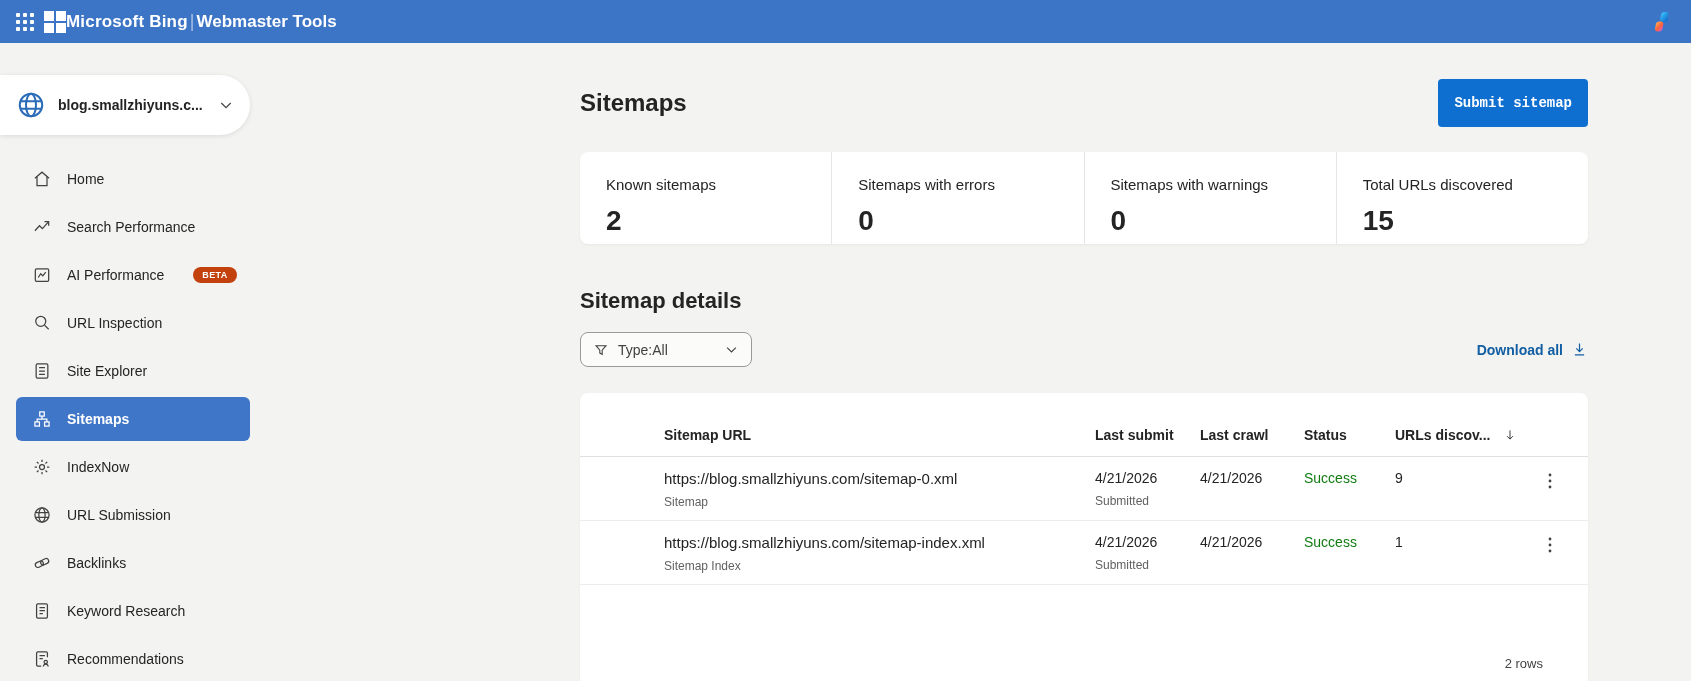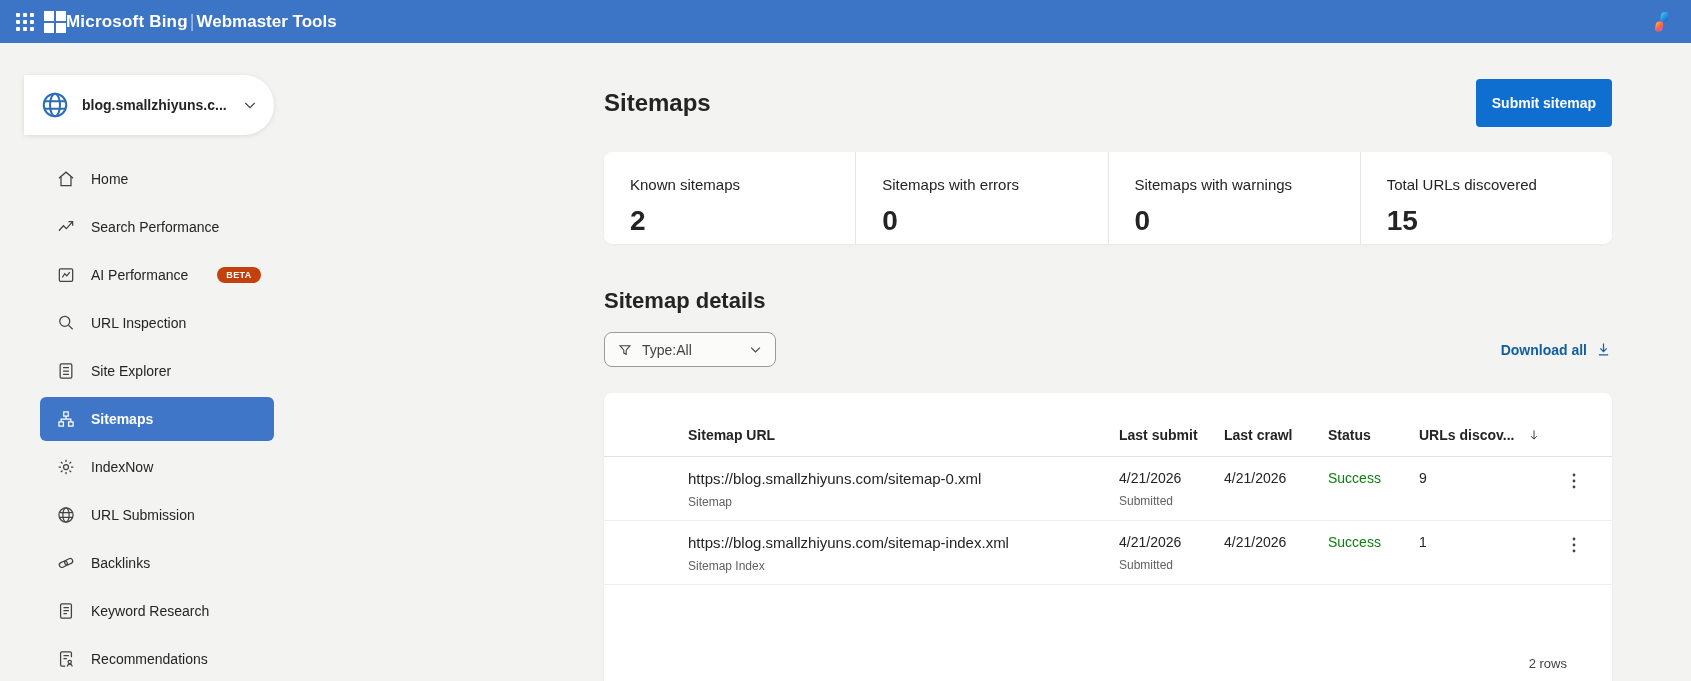--- a/index.html
+++ b/index.html
@@ -17,21 +17,21 @@
   .waffle { display:grid; grid-template-columns:repeat(3,4px); grid-template-rows:repeat(3,4px); gap:3px; cursor:pointer; }
   .waffle i { width:4px; height:4px; background:#fff; border-radius:1px; }
   .mslogo { display:grid; grid-template-columns:10px 10px; grid-template-rows:10px 10px; gap:2px; margin-left:10px; }
   .mslogo i { background:#fff; }
   .brand { font-size:17px; font-weight:700; letter-spacing:.2px; }
   .bar-divider { color:rgba(255,255,255,.55); font-size:18px; font-weight:300; margin:0 2px; }
   .product { font-size:17px; font-weight:600; }
   .topbar-right { margin-left:auto; display:flex; align-items:center; }
   
   .content { display:flex; height:638px; }
-  .sidebar { width:250px; flex-shrink:0;margin-left:24px; }
+  .sidebar { width:250px; flex-shrink:0; }
   .site-selector {
     margin-top:32px; height:60px; background:#fff; border-radius:0 30px 30px 0;
     box-shadow:0 1px 5px rgba(0,0,0,.10); display:flex; align-items:center;
     padding:0 16px 0 16px; gap:12px; cursor:pointer;
   }
   .site-name { font-size:14px; font-weight:700; white-space:nowrap; overflow:hidden; }
   .site-selector .chev { margin-left:auto; flex-shrink:0; }
   .nav { margin-top:22px; display:flex; flex-direction:column; gap:4px; }
   .nav-item {
     height:44px; margin:0 0 0 16px; border-radius:6px; display:flex; align-items:center;
@@ -41,21 +41,21 @@
   .nav-item.selected { background:#4076c8; color:#fff; font-weight:700; width:234px; }
   .badge-beta {
     margin-left:14px; background:#c2410c; color:#fff; font-size:9px; font-weight:700;
     padding:3px 9px; border-radius:9px; letter-spacing:.4px;
   }
   
   .main { width:1008px; margin-left:330px; }
   .main-header { margin-top:36px; display:flex; align-items:center; justify-content:space-between; }
   .page-title { font-size:24px; font-weight:700; }
   .submit-btn {
-    background:#0e6fd1; color:#fff; border:none; font-family:Liberation Sans, sans-serif; font-size:14px;
+    background:#0e6fd1; color:#fff; border:none; font-family:Liberation Mono, monospace; font-size:14px;
     font-weight:600; height:48px; padding:16px 16px; border-radius:4px; cursor:pointer;
   }
   .stats-card {
     margin-top:25px; background:#fff; border-radius:8px; height:92px; display:flex;
     box-shadow:0 1px 3px rgba(0,0,0,.05); overflow:hidden;
   }
   .stat-cell { flex:1; padding:24px 0 0 26px; }
   .stat-cell + .stat-cell { border-left:1px solid #e6e6e6; }
   .stat-label { font-size:15px; color:#242424; }
   .stat-value { font-size:28px; font-weight:700; margin-top:12px; }

